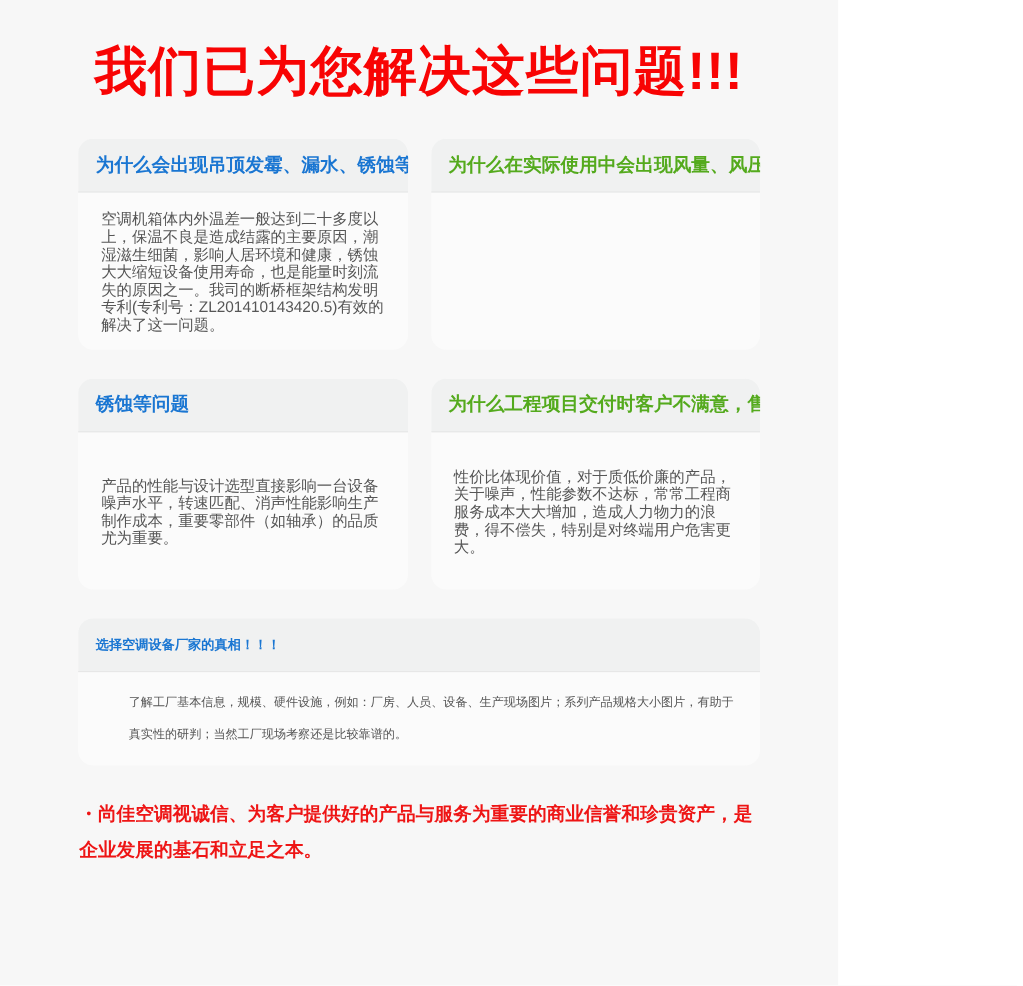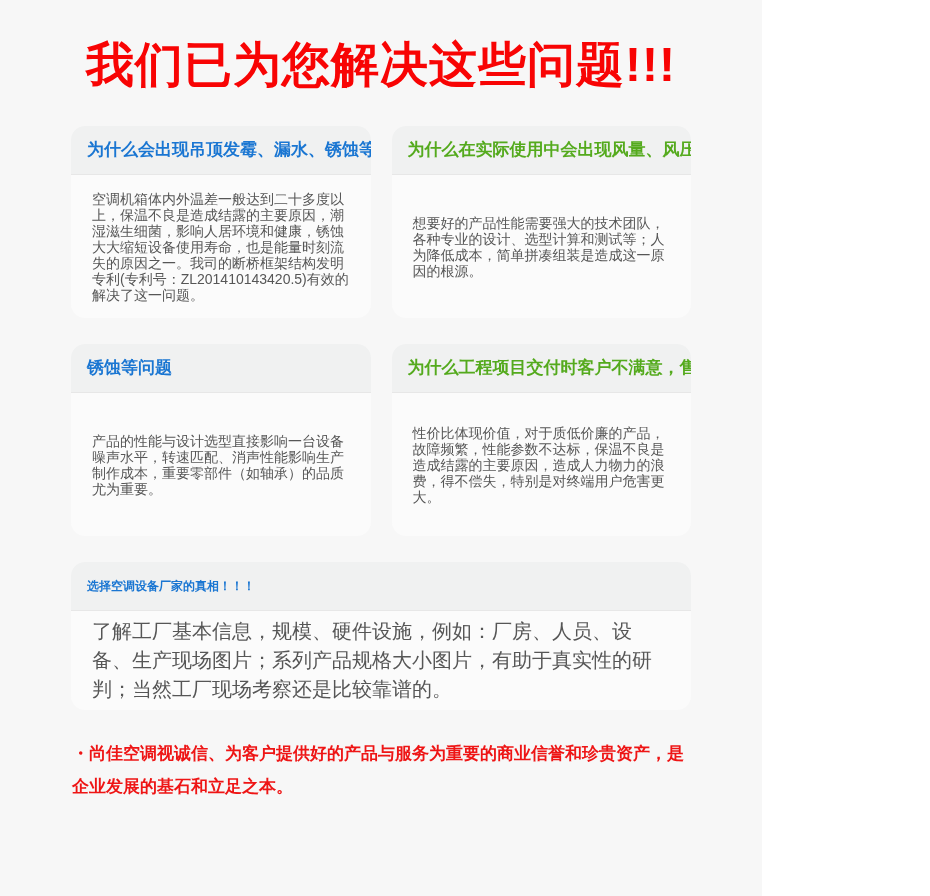--- a/index.html
+++ b/index.html
@@ -46,21 +46,21 @@
     flex:1;display:flex;align-items:center;
     padding:6px 21px;box-sizing:border-box;
   }
   .card-body p{
     margin:0;font-size:14px;line-height:16px;color:var(--body-text);
   }
   .truth-card{
     margin:26px 71px 0;min-height:134px;
   }
   .truth-card .card-header{font-size:12px;}
-  .truth-card .card-body p{font-size:20px;line-height:29px;}
+  .truth-card .card-body p{font-size:11px;line-height:29px;margin-left:25px;}
   .footer-notes{
     margin:27px 72px 0;color:var(--note-red);
     font-size:17px;font-weight:bold;line-height:33px;
   }
   .footer-notes p{margin:0;}
 </style>
 </head>
 <body>
 
 <div class="page">
@@ -73,36 +73,33 @@
 
     <div class="card">
       <div class="card-header heading-blue">为什么会出现吊顶发霉、漏水、锈蚀等问题?</div>
       <div class="card-body">
         <p>空调机箱体内外温差一般达到二十多度以上，保温不良是造成结露的主要原因，潮湿滋生细菌，影响人居环境和健康，锈蚀大大缩短设备使用寿命，也是能量时刻流失的原因之一。我司的断桥框架结构发明专利(专利号：ZL201410143420.5)有效的解决了这一问题。</p>
       </div>
     </div>
 
     <div class="card">
       <div class="card-header heading-green">为什么在实际使用中会出现风量、风压、冷量不足?</div>
-      <div class="card-body">
-        <p>想要好的产品性能需要强大的技术团队，各种专业的设计、选型计算和测试等；人为降低成本，简单拼凑组装是造成这一原因的根源。</p>
-      </div>
     </div>
 
     <div class="card">
       <div class="card-header heading-blue">锈蚀等问题</div>
       <div class="card-body">
         <p>产品的性能与设计选型直接影响一台设备噪声水平，转速匹配、消声性能影响生产制作成本，重要零部件（如轴承）的品质尤为重要。</p>
       </div>
     </div>
 
     <div class="card">
       <div class="card-header heading-green">为什么工程项目交付时客户不满意，售后问题繁多?</div>
       <div class="card-body">
-        <p>性价比体现价值，对于质低价廉的产品，故障频繁，性能参数不达标，保温不良是造成结露的主要原因，造成人力物力的浪费，得不偿失，特别是对终端用户危害更大。</p>
+        <p>性价比体现价值，对于质低价廉的产品，关于噪声，性能参数不达标，常常工程商服务成本大大增加，造成人力物力的浪费，得不偿失，特别是对终端用户危害更大。</p>
       </div>
     </div>
 
   </div>
 
   <div class="card truth-card">
     <div class="card-header heading-blue">选择空调设备厂家的真相！！！</div>
     <div class="card-body">
       <p>了解工厂基本信息，规模、硬件设施，例如：厂房、人员、设备、生产现场图片；系列产品规格大小图片，有助于真实性的研判；当然工厂现场考察还是比较靠谱的。</p>
     </div>

